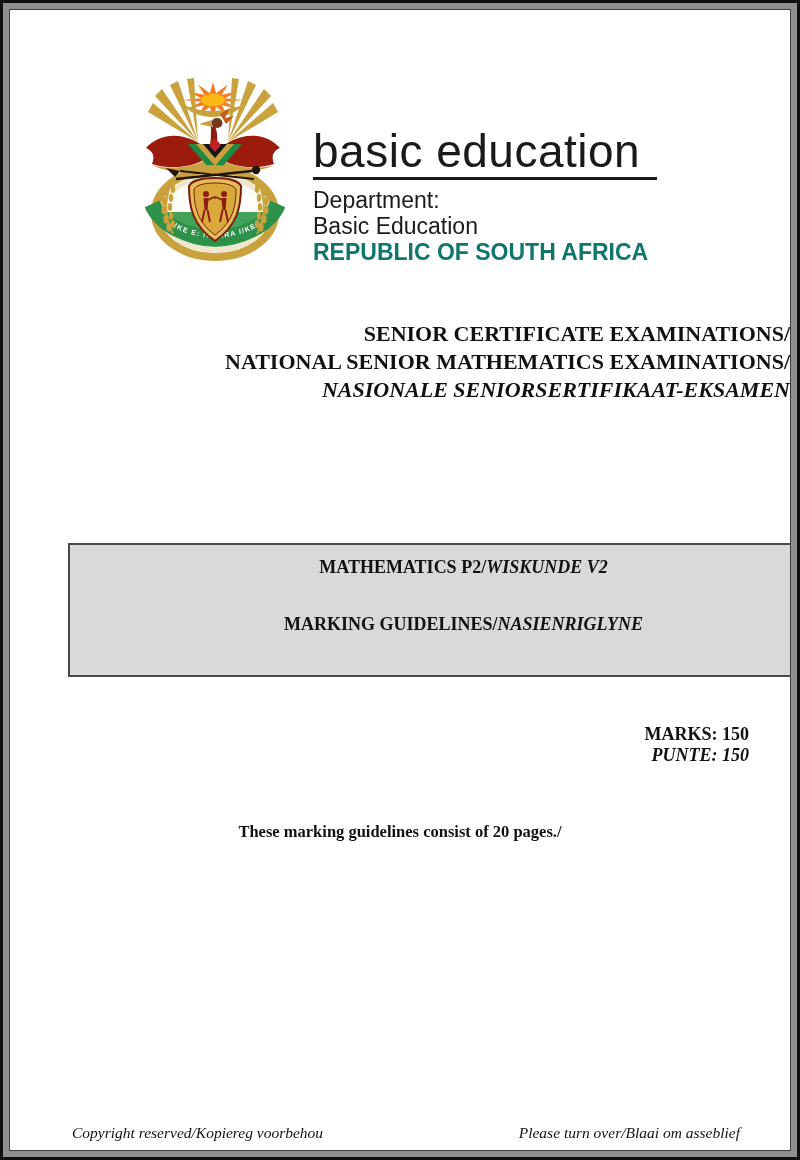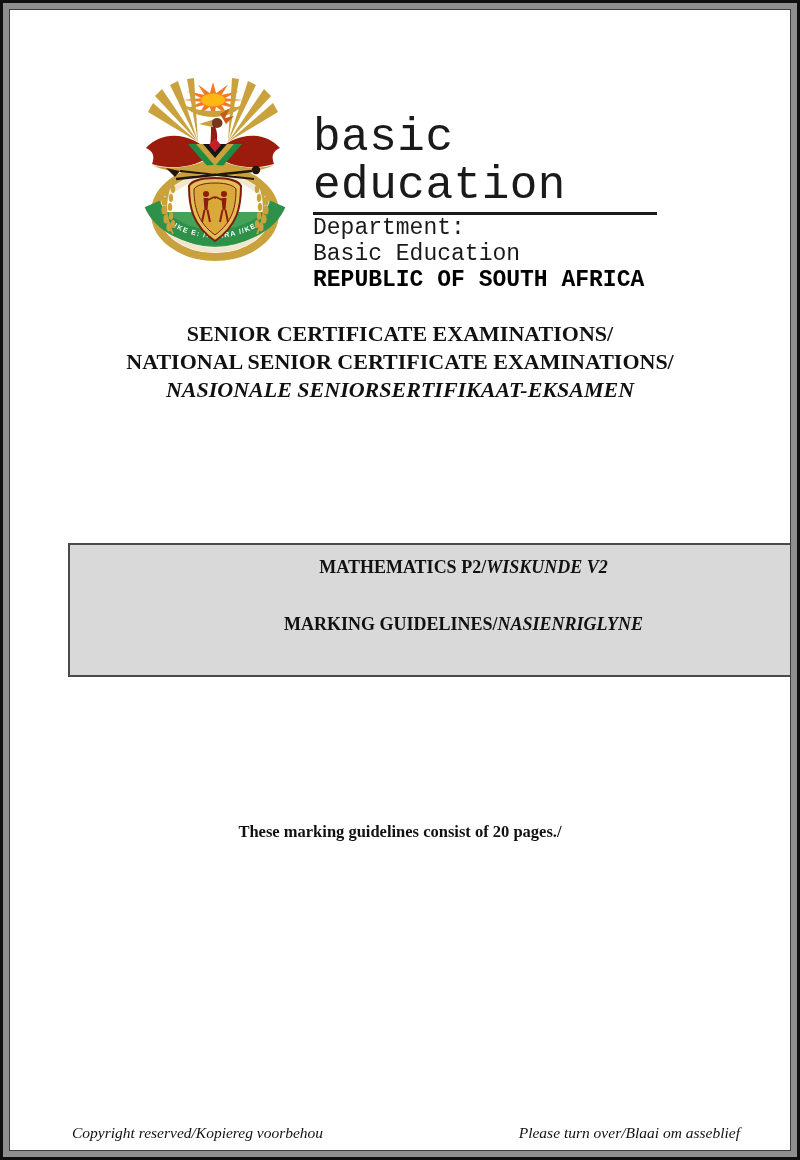--- a/index.html
+++ b/index.html
@@ -6,30 +6,30 @@
   body{width:800px;height:1160px;position:relative;overflow:hidden;
        font-family:"Liberation Serif", serif;color:#111;}
   .page{position:absolute;inset:0;background:#ffffff;}
   .frame-outer{position:absolute;inset:0;border:3px solid #101010;pointer-events:none;z-index:5;}
   .frame-mid{position:absolute;inset:3px;border:6px solid #8f8f8f;pointer-events:none;z-index:5;}
   .frame-inner{position:absolute;inset:9px;border:1px solid #3c3c3c;pointer-events:none;z-index:5;}
   .content{position:absolute;inset:10px;}
 
   
   .coat{position:absolute;left:130px;top:66px;width:150px;height:188px;}
-  .logo-text{position:absolute;left:303px;top:104px;width:400px;
-             font-family:Liberation Mono, monospace;}
+  .logo-text{position:absolute;left:303px;top:117px;width:400px;
+             font-family:Liberation Sans, sans-serif;}
   .wordmark{font-size:46px;line-height:48px;font-weight:400;letter-spacing:0.5px;color:#1a1a1a;}
   .wordmark-rule{margin-top:2px;width:344px;height:3px;background:#1a1a1a;}
   .dept{font-size:23px;line-height:26px;color:#1a1a1a;}
-  .dept.first{}
-  .republic{font-size:23px;line-height:26px;font-weight:bold;color:#000000;}
+  .dept.first{margin-top:7px;}
+  .republic{font-size:23px;line-height:26px;font-weight:bold;color:#0f766e;}
 
   
-  .heading{position:absolute;left:0;top:310px;width:100%;text-align:center;}
+  .heading{position:absolute;left:0;top:310px;width:100%;text-align:right;}
   .h-line{font-size:22px;line-height:28px;font-weight:bold;}
   .h-line.it{font-style:italic;}
 
   
   .subject-box{position:absolute;left:58px;top:533px;width:791px;height:134px;
                box-sizing:border-box;background:#d9d9d9;border:2px solid #4a4a4a;
                text-align:center;padding-top:12px;}
   .box-line{font-size:18px;line-height:20px;font-weight:bold;}
   .box-line.l2{margin-top:37px;}
   .box-line.l3{margin-top:27px;}
@@ -155,29 +155,33 @@
     <div class="logo-text">
       <div class="wordmark">basic education</div>
       <div class="wordmark-rule"></div>
       <div class="dept first">Department:</div>
       <div class="dept">Basic Education</div>
       <div class="republic">REPUBLIC OF SOUTH AFRICA</div>
     </div>
 
     <section class="heading">
       <div class="h-line">SENIOR CERTIFICATE EXAMINATIONS/</div>
-      <div class="h-line">NATIONAL SENIOR CERTIFICATE EXAMINATIONS/</div>
+      <div class="h-line">NATIONAL SENIOR MATHEMATICS EXAMINATIONS/</div>
       <div class="h-line it">NASIONALE SENIORSERTIFIKAAT-EKSAMEN</div>
     </section>
 
     <section class="subject-box">
       <div class="box-line"><span>MATHEMATICS P2/</span><span class="af">WISKUNDE V2</span></div>
       <div class="box-line l2"><span>MARKING GUIDELINES/</span><span class="af">NASIENRIGLYNE</span></div>
     </section>
 
+    <div class="marks">
+      <div class="marks-line">MARKS: 150</div>
+      <div class="marks-line it">PUNTE: 150</div>
+    </div>
 
     <div class="pages-note">
       <div class="pages-line">These marking guidelines consist of 20 pages./</div>
     </div>
 
     <footer class="footer">
       <span>Copyright reserved/Kopiereg voorbehou</span>
       <span>Please turn over/Blaai om asseblief</span>
     </footer>
 

